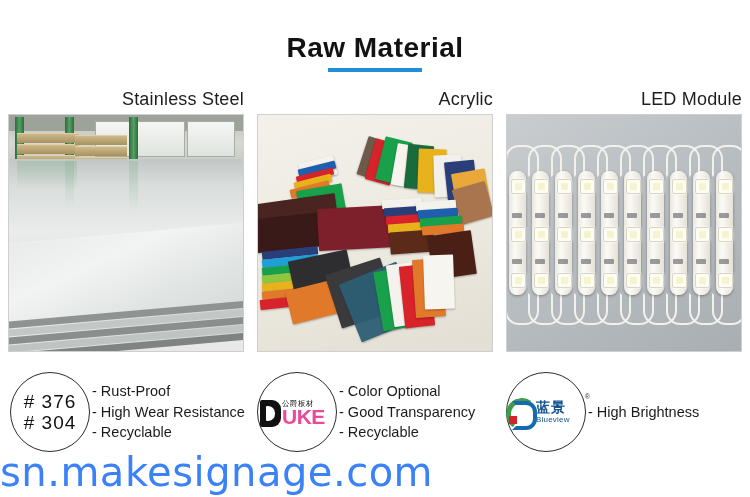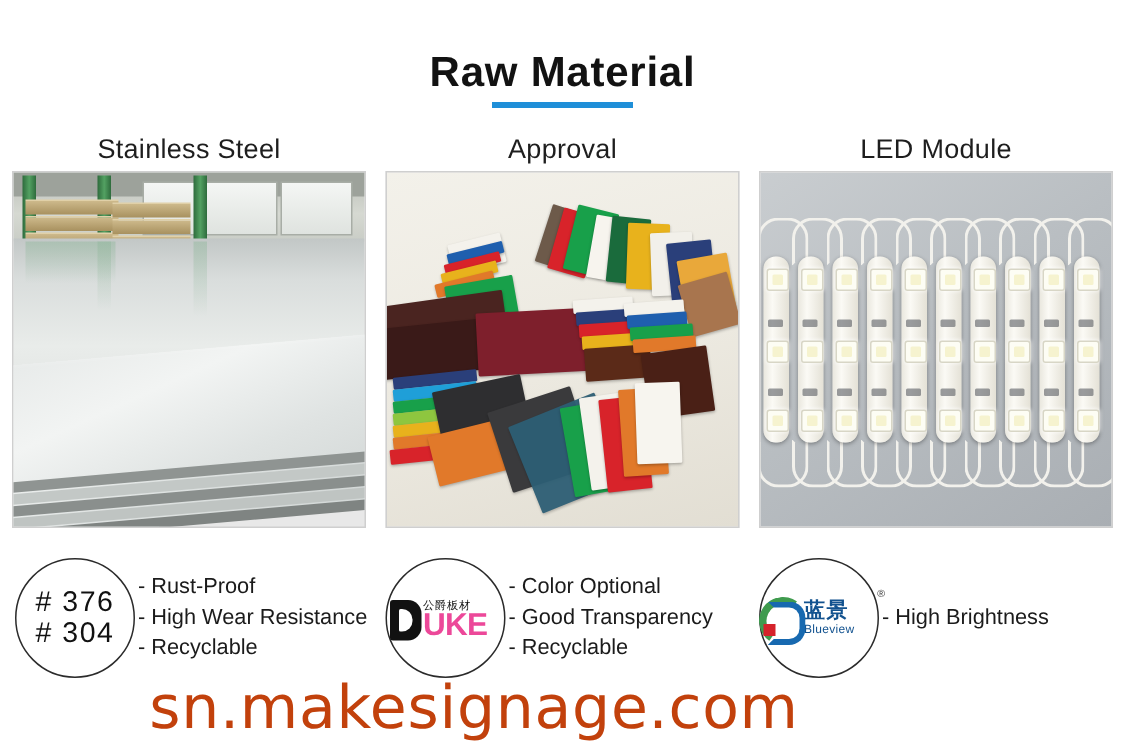--- a/index.html
+++ b/index.html
@@ -46,21 +46,21 @@
     width: 734px;
     display: flex;
     gap: 13px;
   }
   .column {
     width: 236px;
     display: flex;
     flex-direction: column;
   }
   .col-heading {
-    text-align: center;
+    text-align: right;
     font-size: 18px;
     color: #1e1e1e;
     height: 30px;
     line-height: 30px;
     letter-spacing: 0.2px;
   }
 
   
   .photo {
     position: relative;
@@ -296,23 +296,22 @@
   .bv-reg {
     position: absolute; right: -3px; top: 0;
     font-size: 7px; color: #333;
   }
 
   
   .watermark {
     position: absolute;
     left: 0; bottom: 2px;
     width: 632px;
-    text-align: center;
     font-size: 40px;
-    color: #c2410c;
+    color: #3b82f6;
     letter-spacing: 0.5px;
     font-family: "DejaVu Sans", sans-serif;
     user-select: none;
     z-index: 1;
   }
 </style>
 </head>
 <body>
 
 <div class="title-block">
@@ -347,21 +346,21 @@
       <div class="ss-sheet-top"></div>
       <div class="ss-edge" style="top:196px;background:#8f9492;"></div>
       <div class="ss-edge" style="top:204px;background:#c3c8c6;"></div>
       <div class="ss-edge" style="top:212px;background:#8a8f8d;"></div>
       <div class="ss-edge" style="top:220px;background:#bfc4c2;"></div>
       <div class="ss-edge" style="top:228px;background:#7f8482;"></div>
     </div>
   </div>
 
   <div class="column">
-    <div class="col-heading">Approval</div>
+    <div class="col-heading">Acrylic</div>
     <div class="photo">
       <div class="ac-bg"></div>
 
       <div class="ac-chip" style="left:104px;top:24px;width:26px;height:40px;background:#6d5a4a;transform:rotate(18deg);"></div>
       <div class="ac-chip" style="left:112px;top:26px;width:26px;height:42px;background:#d8232a;transform:rotate(16deg);"></div>
       <div class="ac-chip" style="left:122px;top:24px;width:28px;height:44px;background:#18a04a;transform:rotate(14deg);"></div>
       <div class="ac-chip" style="left:136px;top:30px;width:26px;height:42px;background:#f7f4ee;transform:rotate(10deg);"></div>
       <div class="ac-chip" style="left:148px;top:30px;width:26px;height:44px;background:#1a6b3c;transform:rotate(6deg);"></div>
       <div class="ac-chip" style="left:160px;top:34px;width:28px;height:44px;background:#e8b21c;transform:rotate(2deg);"></div>
       <div class="ac-chip" style="left:176px;top:40px;width:28px;height:42px;background:#f2f0ea;transform:rotate(-2deg);"></div>

